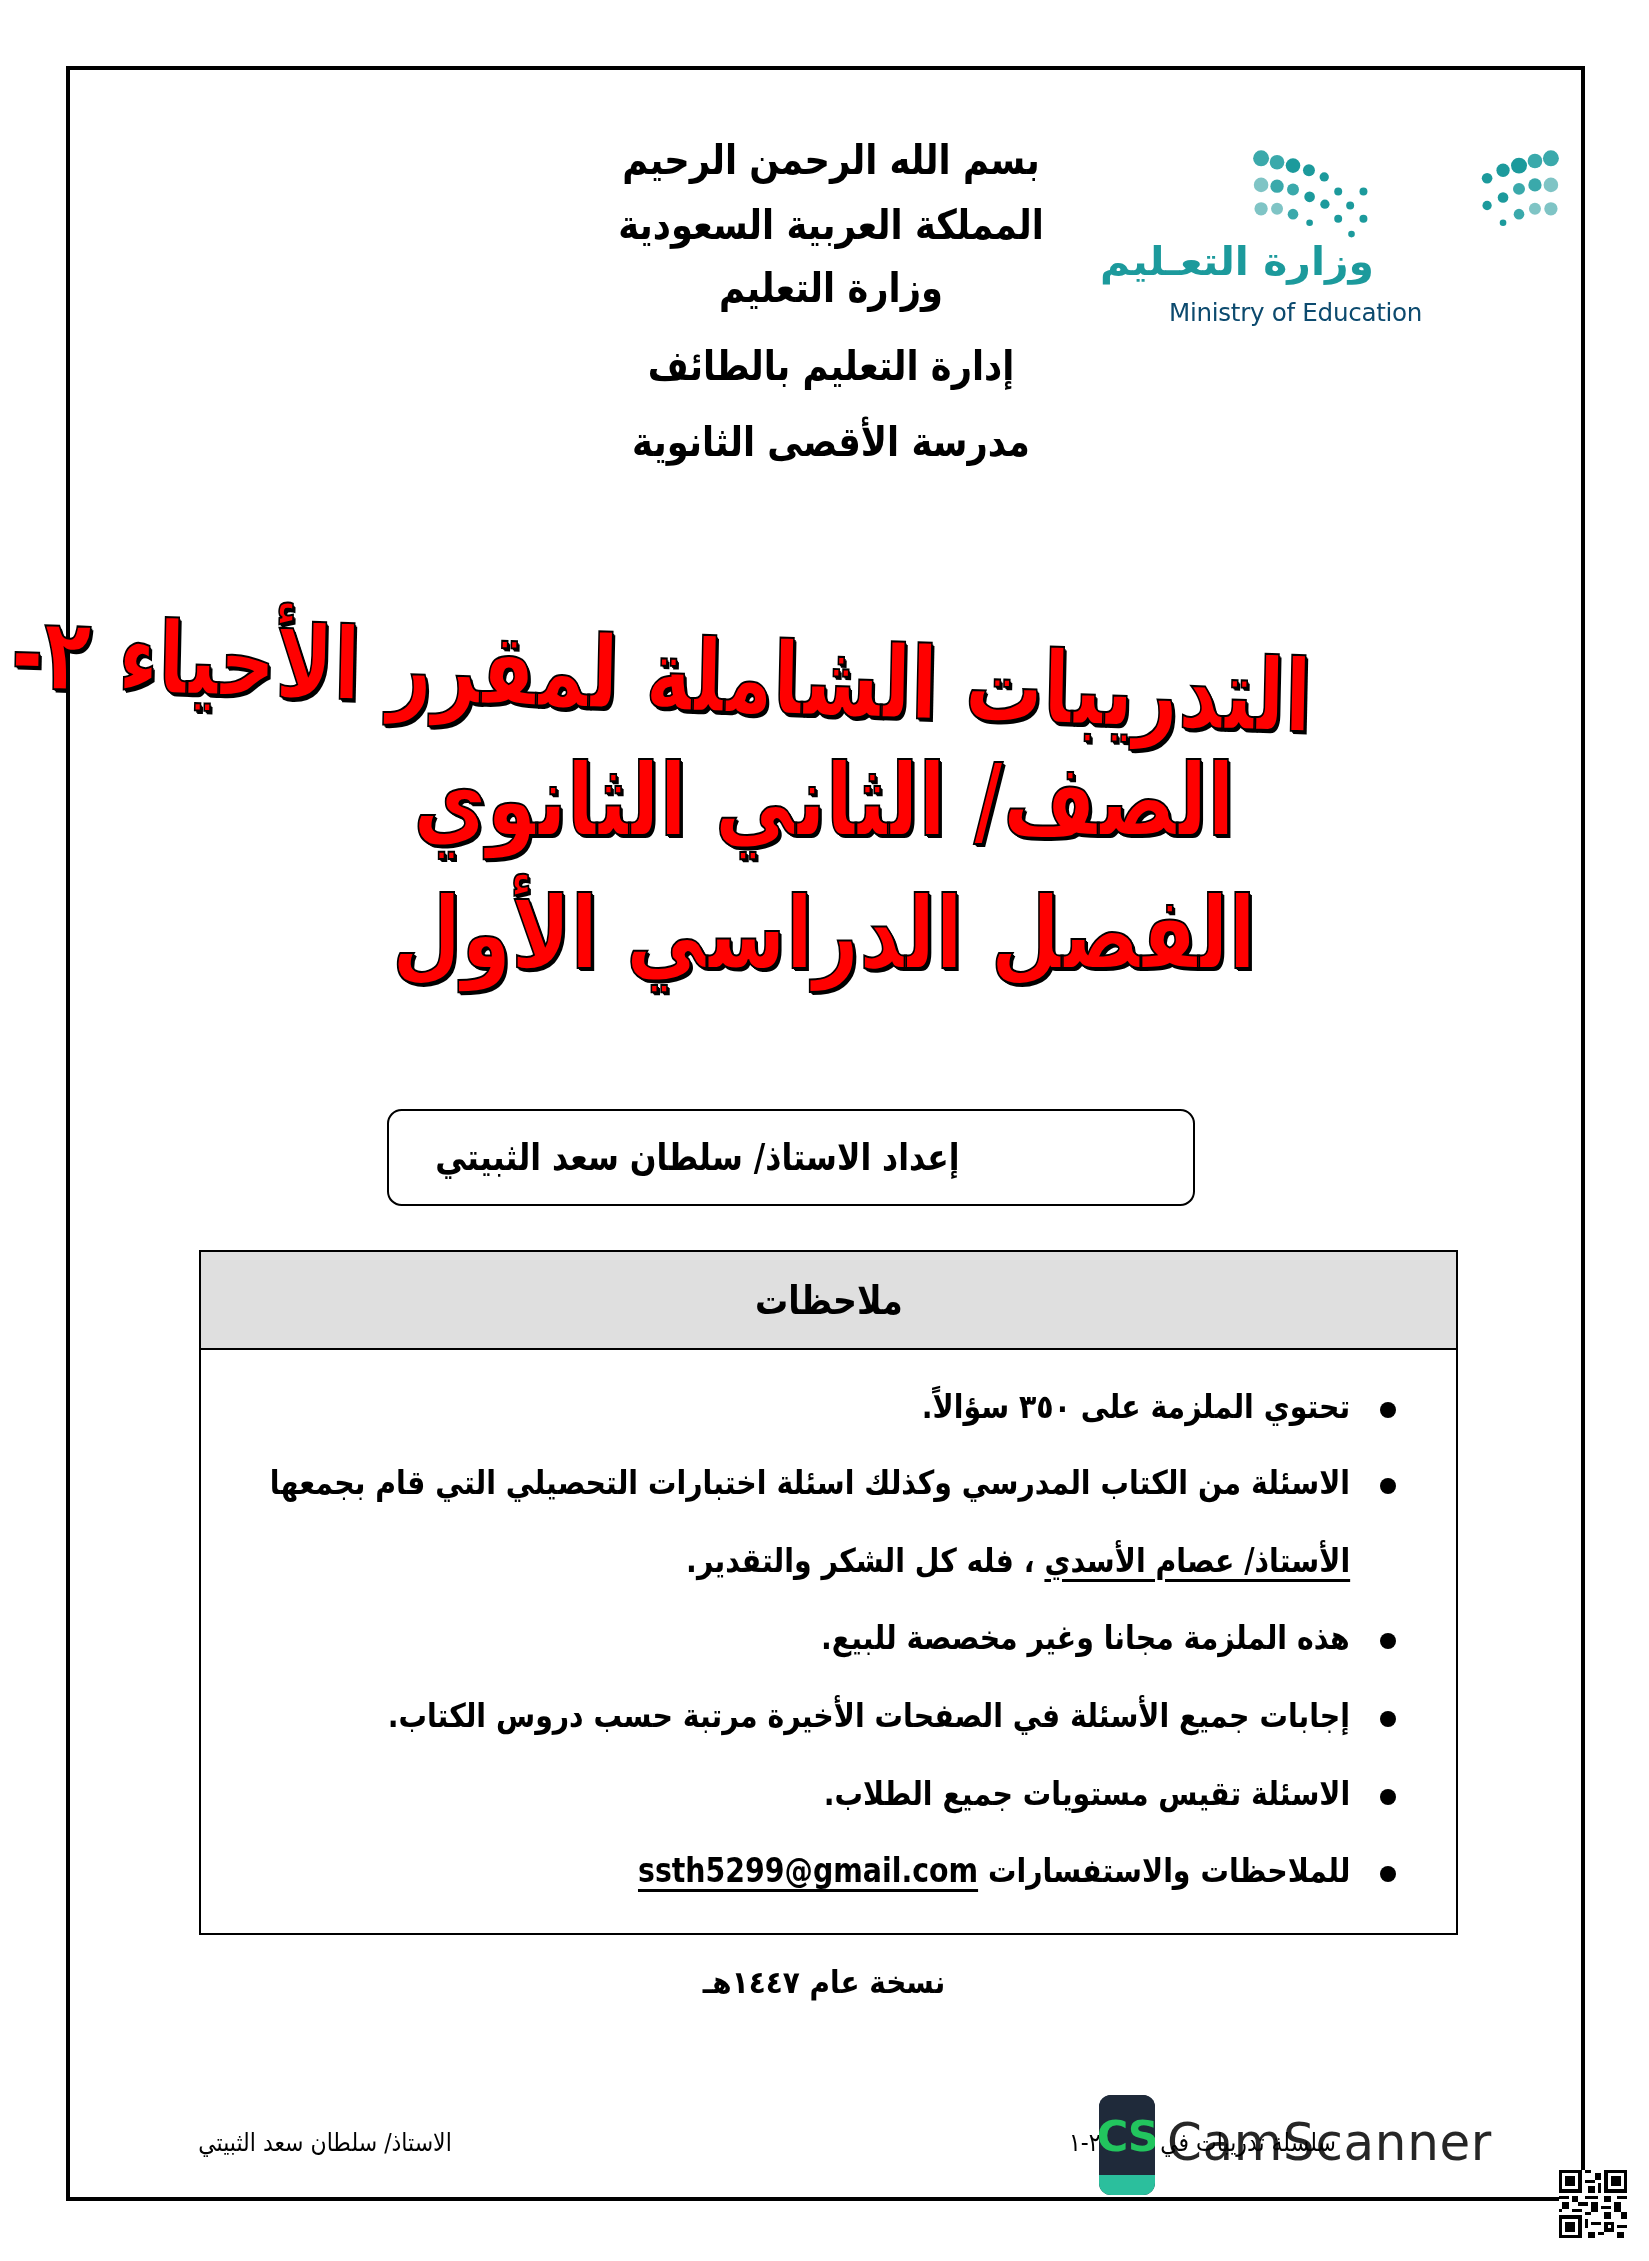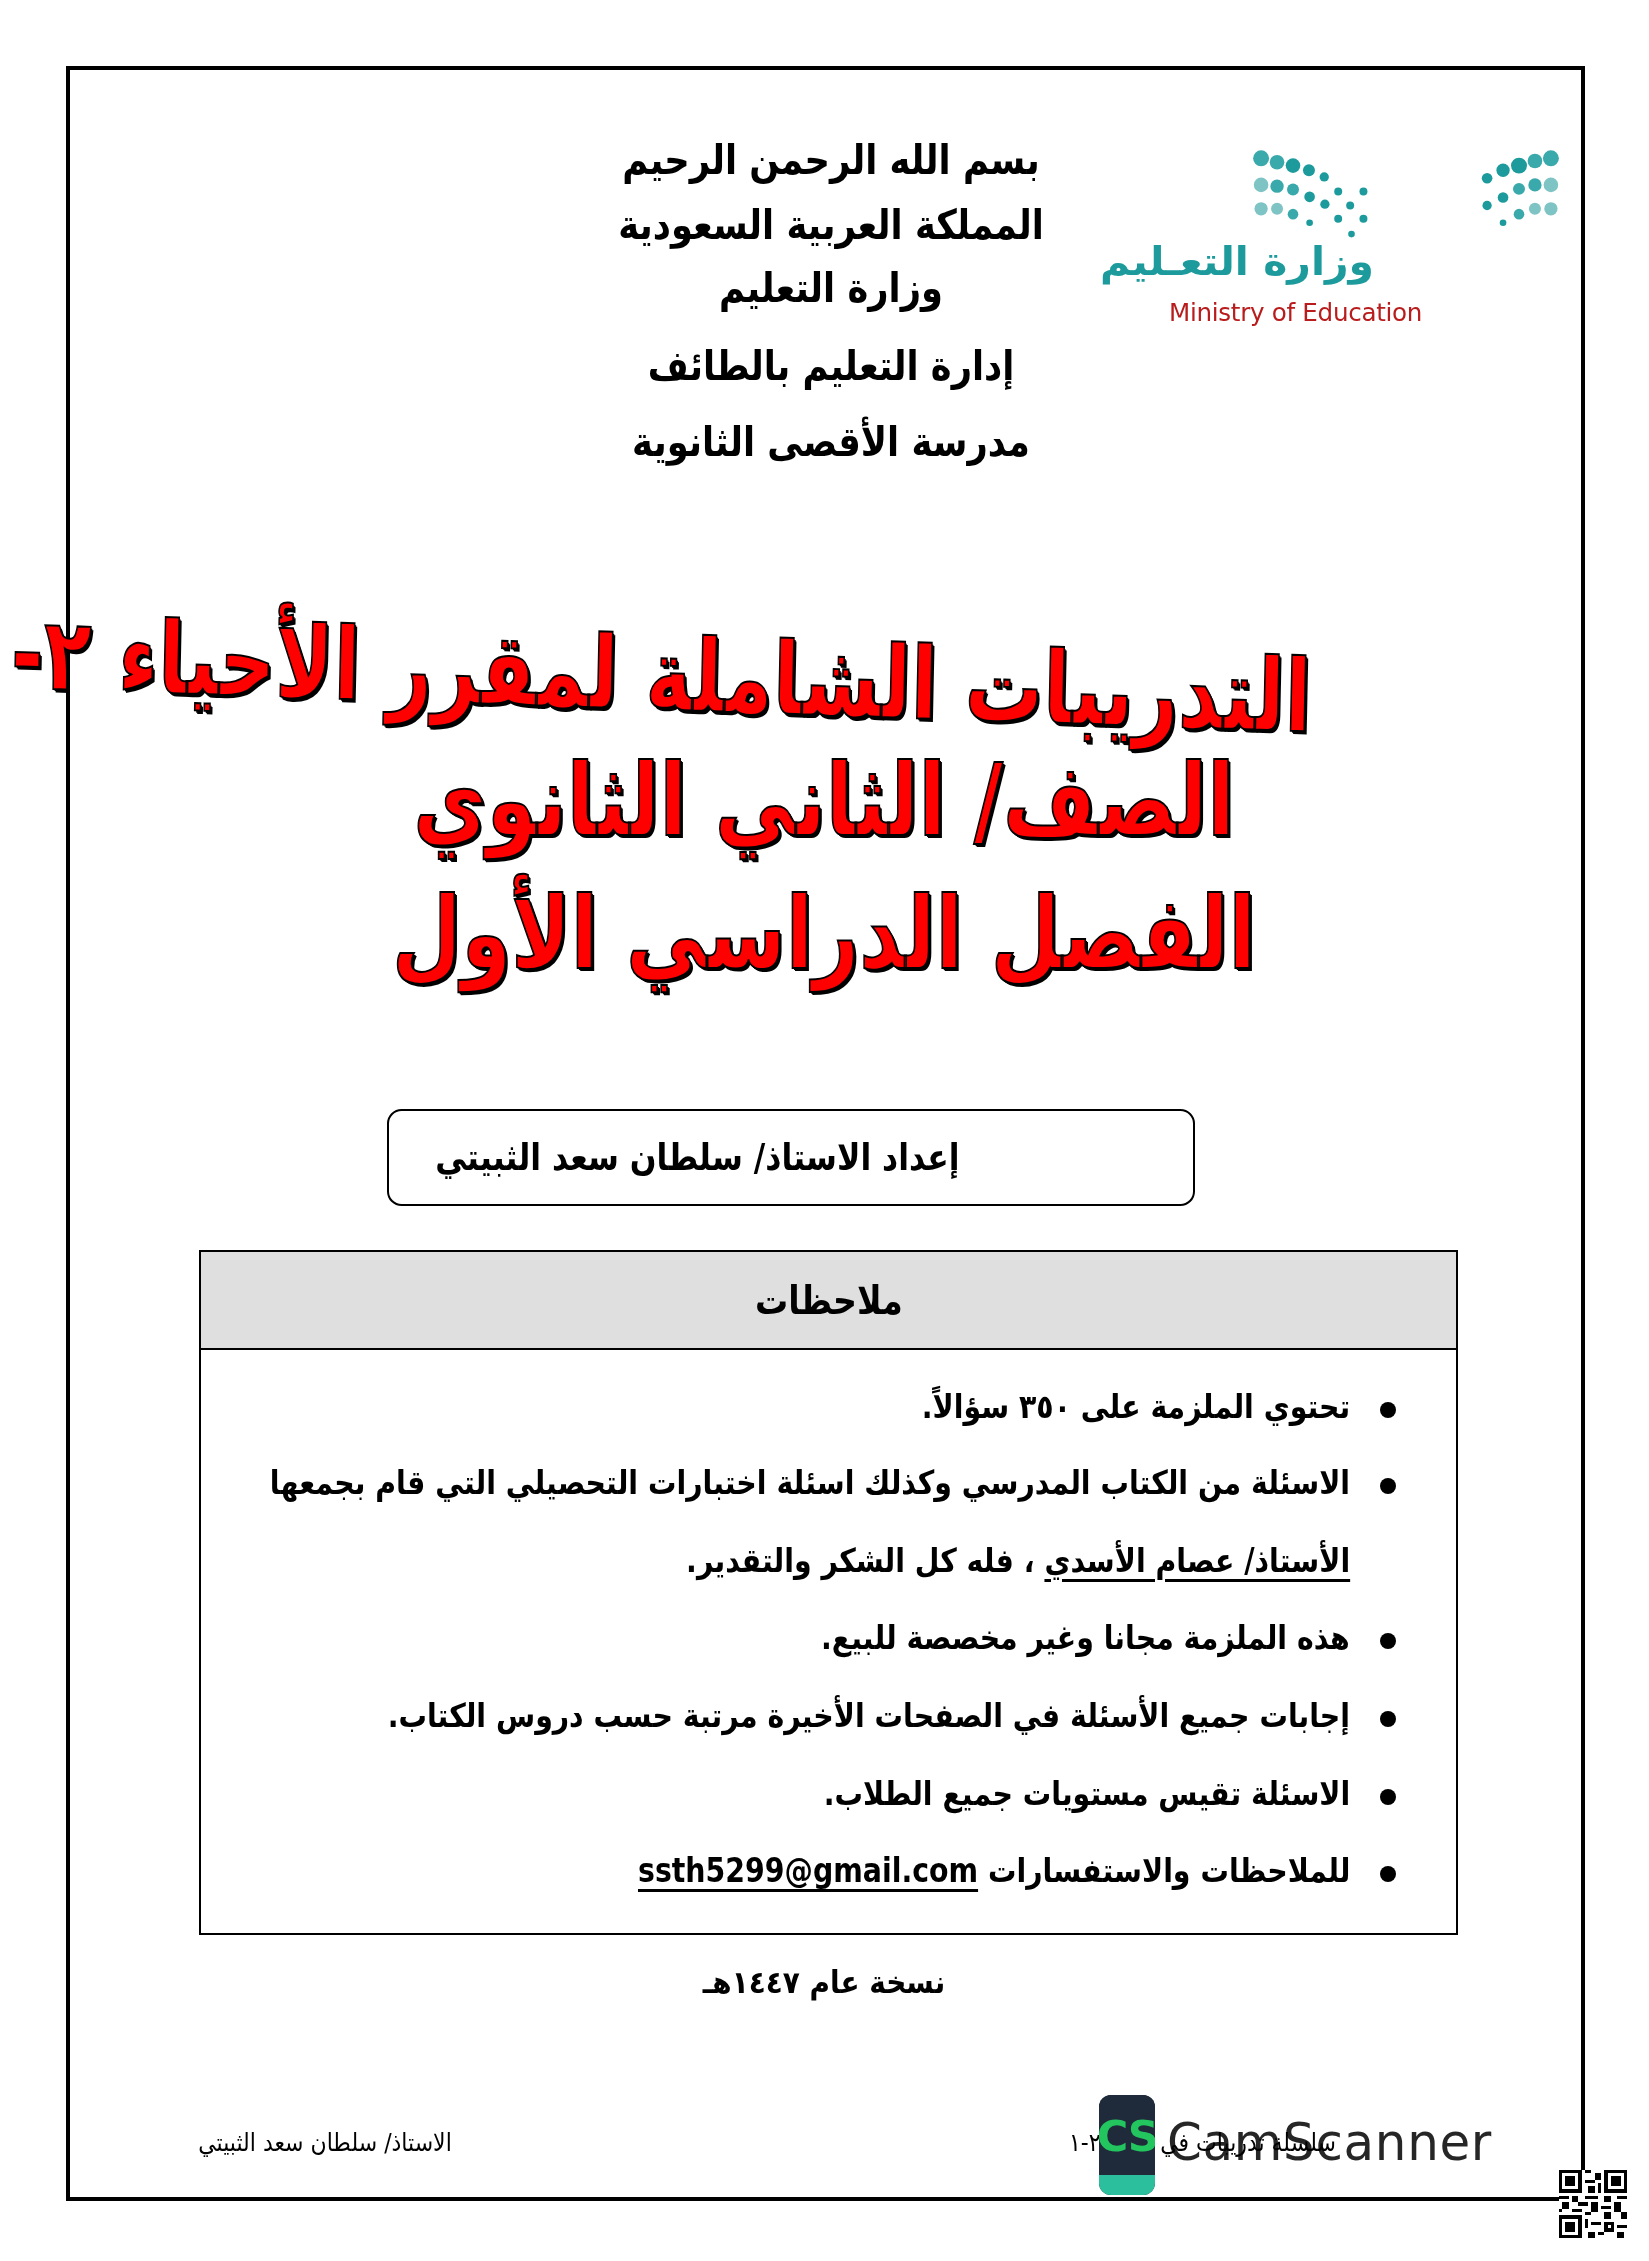--- a/index.html
+++ b/index.html
@@ -76,21 +76,21 @@
       font-weight: bold;
       line-height: 1;
       white-space: nowrap;
       transform: scaleX(1.05);
     }
     .logo-english {
       position: absolute;
       left: 12px;
       top: 152px;
       width: 199px;
-      color: #b91c1c;
+      color: #0c4a6e;
       font-family: "DejaVu Sans", sans-serif;
       font-size: 24.6px;
       line-height: 1;
       white-space: nowrap;
       letter-spacing: -0.3px;
     }
 
     
     .title-block {
       position: absolute;

